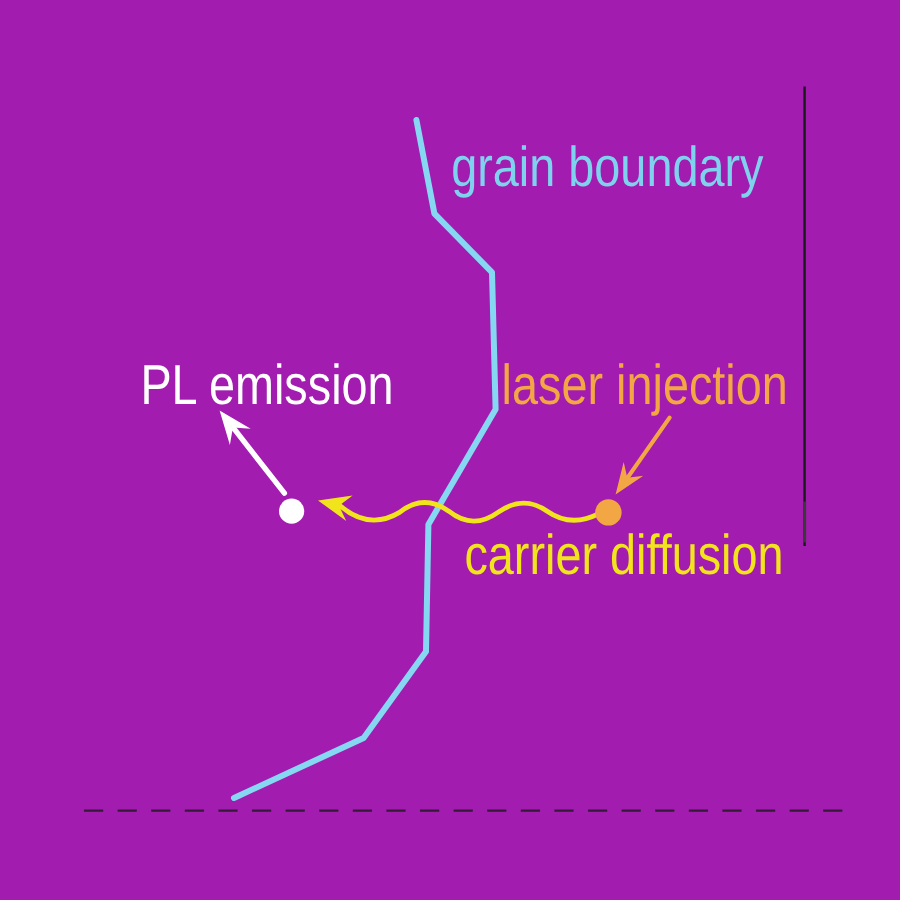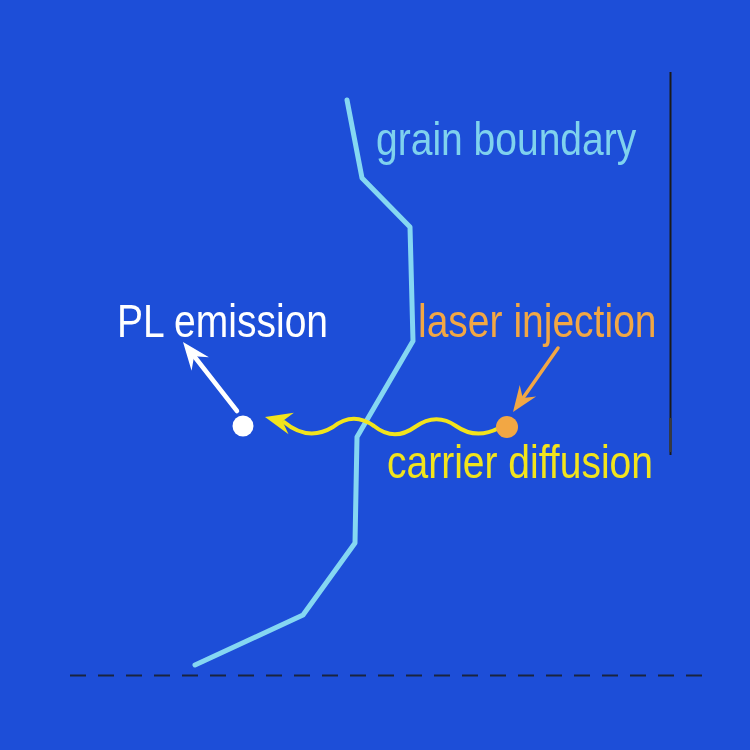--- a/index.html
+++ b/index.html
@@ -33,21 +33,21 @@
     letter-spacing: 0px;
   }
   .label-grain-boundary   { left: 376px; top: 115px; }
   .label-pl-emission      { left: 117px; top: 297px; }
   .label-laser-injection  { left: 418px; top: 297px; }
   .label-carrier-diffusion{ left: 387px; top: 438px; }
 </style>
 </head>
 <body>
 
-<div class="stage" style="background-color: #1d4ed8;">
+<div class="stage" style="background-color: #a21caf;">
 
   <svg class="diagram-svg" viewBox="0 0 750 750">
 
     <line x1="670.5" y1="72" x2="670.5" y2="455" stroke-width="2" style="stroke: rgb(26, 26, 26);"></line>
     <line x1="670.5" y1="418" x2="670.5" y2="452" stroke-width="2.5" style="stroke: rgb(58, 58, 58);"></line>
     <line x1="70" y1="675.5" x2="702" y2="675.5" stroke-width="2" stroke-dasharray="16 12" opacity="0.8" style="stroke: rgb(26, 26, 26);"></line>
 
     <polyline points="347,100 362,178 410,227 413,341 357,437 355,543 303,615 195,665" fill="none" stroke-width="5" stroke-linecap="round" stroke-linejoin="round" style="stroke: rgb(133, 215, 242);"></polyline>
 
     <path d="M 284 422 Q 308 442 333 427 Q 353 411 374 426 Q 394 442 415 427 Q 436 412 456 426 Q 476 440 499 428" fill="none" stroke-width="4" stroke-linecap="round" style="stroke: rgb(242, 228, 28);"></path>

